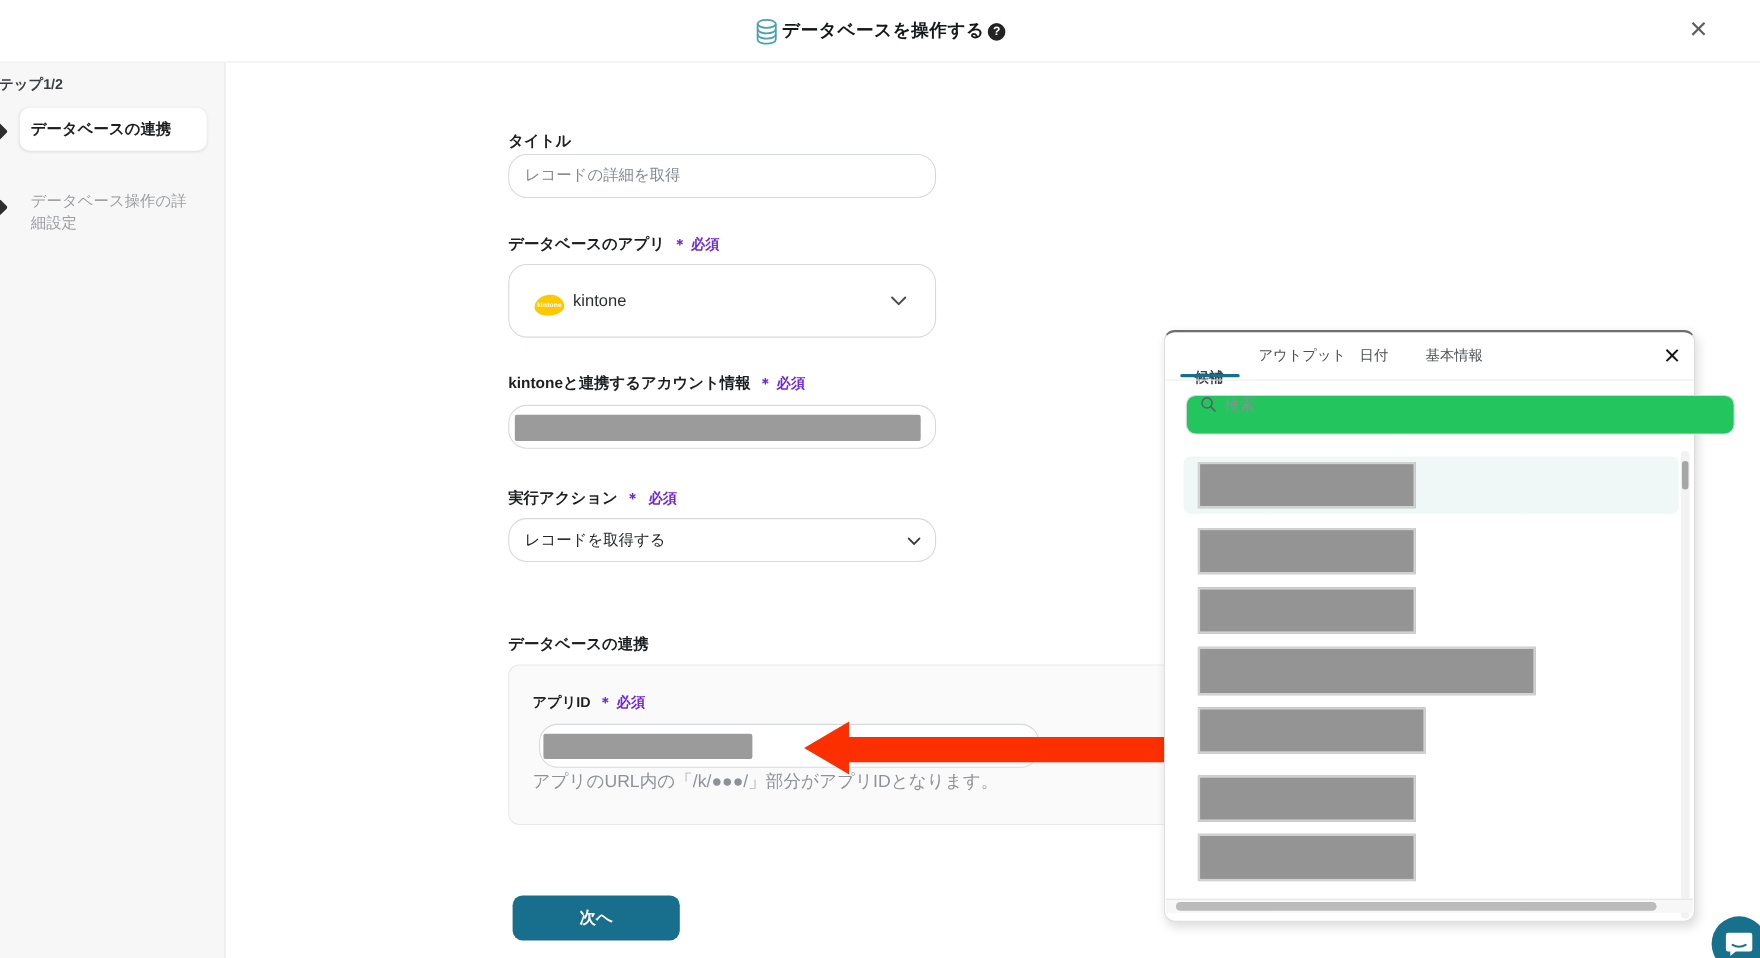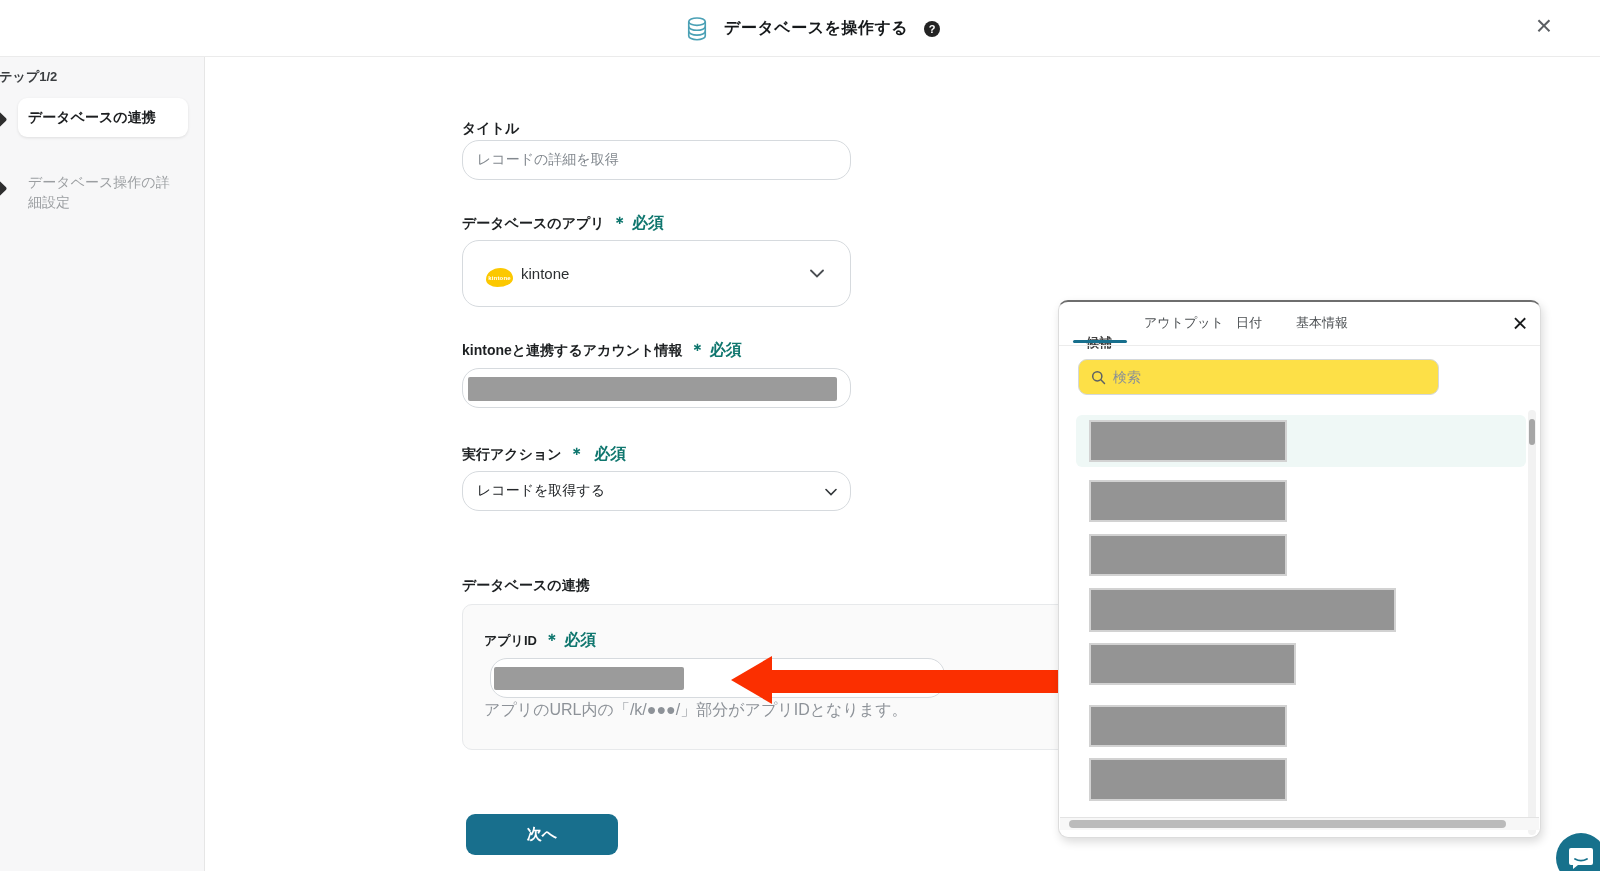--- a/index.html
+++ b/index.html
@@ -3,42 +3,42 @@
 <meta charset="utf-8">
 <style>
   * { margin:0; padding:0; box-sizing:border-box; }
   html,body { width:1600px; height:871px; }
   body { font-family:"Liberation Sans","DejaVu Sans",sans-serif; background:#fff; }
   #stage { position:relative; width:1600px; height:871px; overflow:hidden; background:#fff; }
 
   
   .header { position:absolute; left:0; top:0; width:1600px; height:57px; background:#fff;
             border-bottom:1px solid #ebebeb; z-index:15; }
-  .header-inner { position:absolute; left:686px; top:0; height:57px; display:flex; align-items:center; gap:16px; }
+  .header-inner { position:absolute; left:686px; top:0; height:57px; display:flex; align-items:center; gap:3px; }
   .header-title { font-size:16px; font-weight:700; color:#15181a; letter-spacing:.5px; }
   .help-badge { width:16px; height:16px; border-radius:50%; background:#232323; color:#fff;
                 font-size:11px; font-weight:700; display:flex; align-items:center; justify-content:center; }
   .page-close { position:absolute; left:1526px; top:6px; font-size:28px; color:#5b5f63; line-height:40px;
                 width:36px; text-align:center; cursor:pointer; }
 
   
   .sidebar { position:absolute; left:0; top:57px; width:205px; height:814px; background:#f7f7f8;
              border-right:1px solid #e6e6e6; overflow:hidden; }
   .step-label { position:absolute; left:-14px; top:11px; font-size:13px; font-weight:700; color:#3a3d40; }
   .pin { position:absolute; left:-6px; width:11px; height:11px; background:#2e2e2e;
          transform:rotate(45deg); border-radius:2px; }
   .side-item-active { position:absolute; left:18px; top:41px; width:170px; height:39px; background:#fff;
                       border-radius:9px; box-shadow:0 1px 3px rgba(0,0,0,.10); display:flex; align-items:center;
                       padding-left:10px; font-size:14px; font-weight:700; color:#1c1e20; cursor:pointer; }
   .side-item { position:absolute; left:28px; top:115px; width:152px; font-size:14px; color:#9b9ea1;
                line-height:1.45; cursor:pointer; }
 
   
   .lbl { position:absolute; font-size:14px; font-weight:700; color:#1d2022; white-space:nowrap; }
-  .req { color:#0f766e; font-size:16px; font-weight:700; margin-left:7px; }
+  .req { color:#6d28d9; font-size:13px; font-weight:700; margin-left:7px; }
   .inp { position:absolute; background:#fff; border:1px solid #d6dade; border-radius:17px; }
   .inp input { width:100%; height:100%; border:none; outline:none; background:transparent;
                padding:0 14px; font-size:14px; color:#83898f; font-family:inherit; }
   .redact { position:absolute; background:#9b9b9b; border-radius:2px; }
   .select-text { position:absolute; left:14px; top:0; height:100%; display:flex; align-items:center;
                  font-size:14px; color:#24272a; }
   .chevron { position:absolute; }
   .kintone-logo { position:absolute; left:23px; top:27px; width:27px; height:19px; background:#fcc800;
                   border-radius:54% 46% 58% 42% / 60% 55% 45% 40%; display:flex; align-items:center;
                   justify-content:center; }
@@ -62,22 +62,22 @@
   .popup { position:absolute; left:1058px; top:300px; width:483px; height:538px; background:#fff;
            border:1px solid #dcdcdc; border-top:2px solid #6e6e6e; border-radius:10px;
            box-shadow:2px 4px 10px rgba(0,0,0,.14); z-index:10; }
   .tab { position:absolute; top:12px; font-size:13px; color:#4b4f52; cursor:pointer; white-space:nowrap; }
   .tab.active { font-weight:700; color:#404040;margin-top:20px; }
   .tab-underline { position:absolute; left:14px; top:38px; width:54px; height:3px; background:#176f8d;
                    border-radius:2px; }
   .tab-divider { position:absolute; left:0; top:43px; width:100%; height:1px; background:#ececec; }
   .popup-close { position:absolute; left:444px; top:4px; width:34px; height:34px; font-size:26px;
                  color:#17191b; display:flex; align-items:center; justify-content:center; cursor:pointer; }
-  .search-box { position:absolute; left:19px; top:57px; width:361px; height:36px; border:1px solid #d4d8db;
-                border-radius:9px; background:#fde047; display:flex; align-items:center; padding-left:12px; gap:7px; }
+  .search-box { position:absolute; left:19px; top:57px; width:499px; height:36px; border:1px solid #d4d8db;
+                border-radius:9px; background:#22c55e; display:flex; align-items:flex-start; padding-left:12px; gap:7px; }
   .search-box input { border:none; outline:none; flex:1; font-size:14px; color:#33383c;
                       font-family:inherit; background:transparent; }
   .search-box input::placeholder { color:#8a9097; }
   .row-highlight { position:absolute; left:17px; width:450px; background:#eff8f6; border-radius:6px; }
   .gbar { position:absolute; left:30px; background:#949494; border:2px solid #d2d2d2; cursor:pointer; }
   .vtrack { position:absolute; left:469px; top:108px; width:8px; height:425px; background:#f2f2f2; border-radius:4px; }
   .vthumb { position:absolute; left:470px; top:117px; width:6px; height:26px; background:#a6a6a6; border-radius:3px; }
   .htrack { position:absolute; left:1px; top:515px; width:479px; height:13px; background:#f7f7f7;
             border-top:1px solid #e3e3e3; }
   .hthumb { position:absolute; left:10px; top:518px; width:437px; height:8px; background:#bbbbbb; border-radius:4px; }

